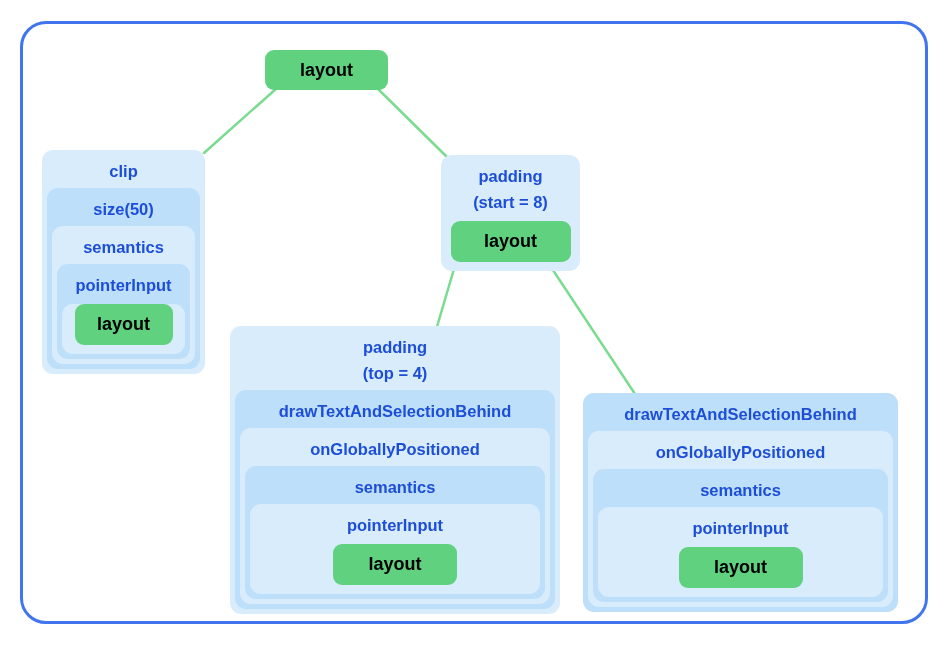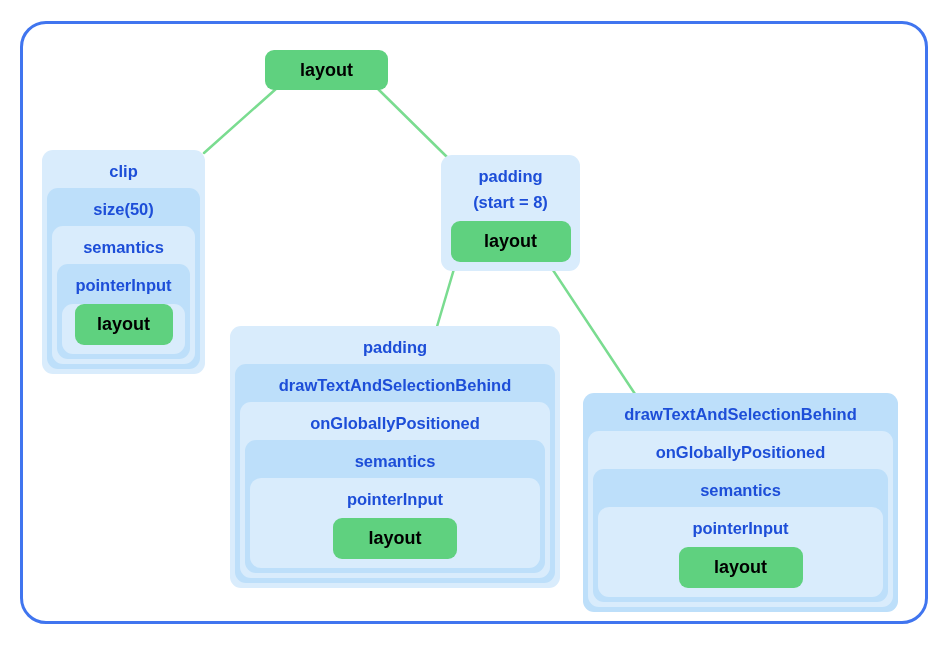--- a/index.html
+++ b/index.html
@@ -114,20 +114,21 @@
     <div class="box-title">
       <div>padding</div>
       <div>(start = 8)</div>
     </div>
     <div class="pill pill-wide">layout</div>
   </div>
 
   <div class="box light abs-box" style="left:230px; top:326px; width:330px;">
     <div class="box-title">
       <div>padding</div>
+      <div>(top = 4)</div>
     </div>
     <div class="box medium">
       <div class="box-title">drawTextAndSelectionBehind</div>
       <div class="box light">
         <div class="box-title">onGloballyPositioned</div>
         <div class="box medium">
           <div class="box-title">semantics</div>
           <div class="box light">
             <div class="box-title">pointerInput</div>
             <div class="pill pill-md">layout</div>

